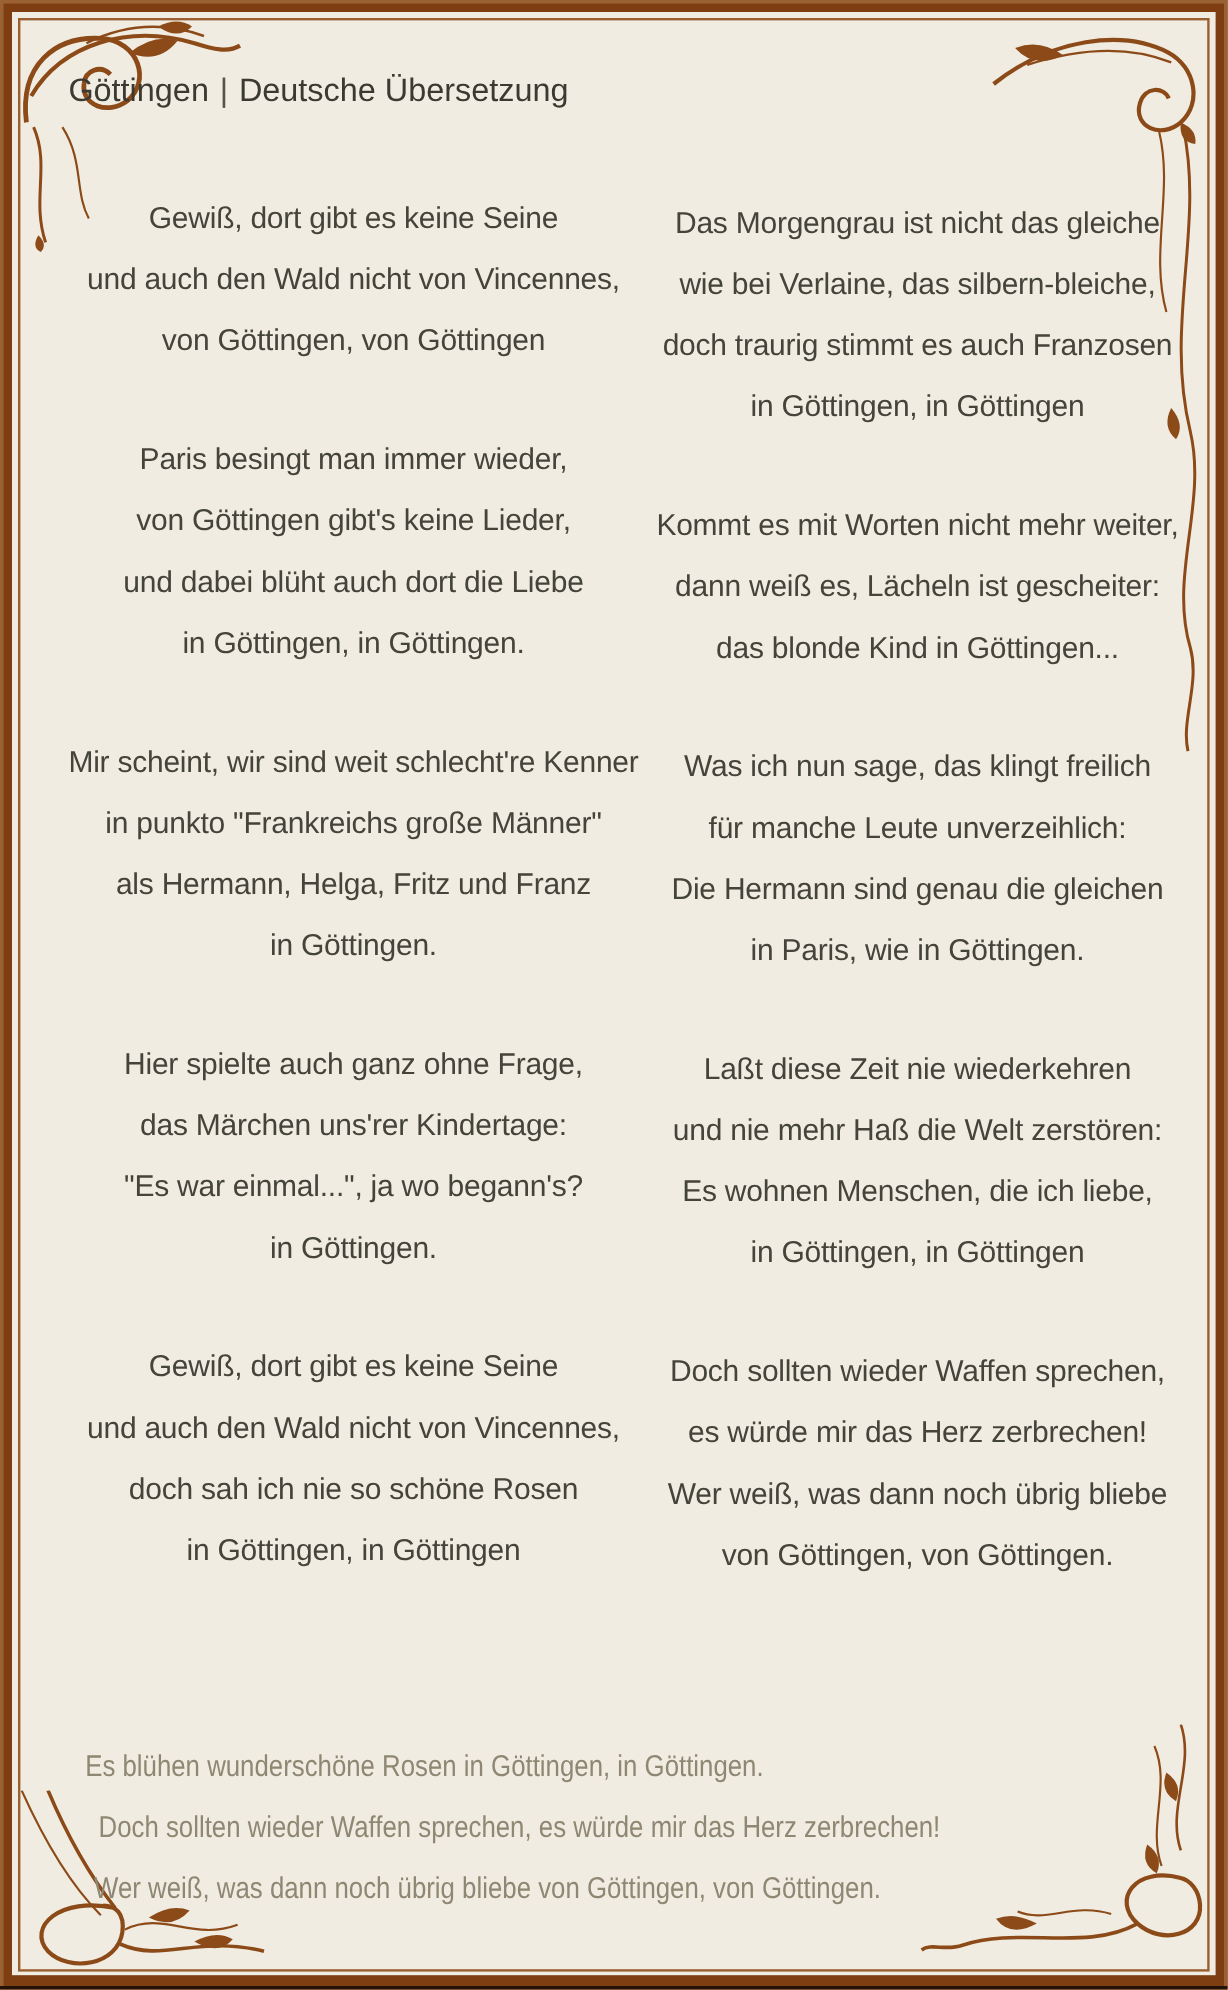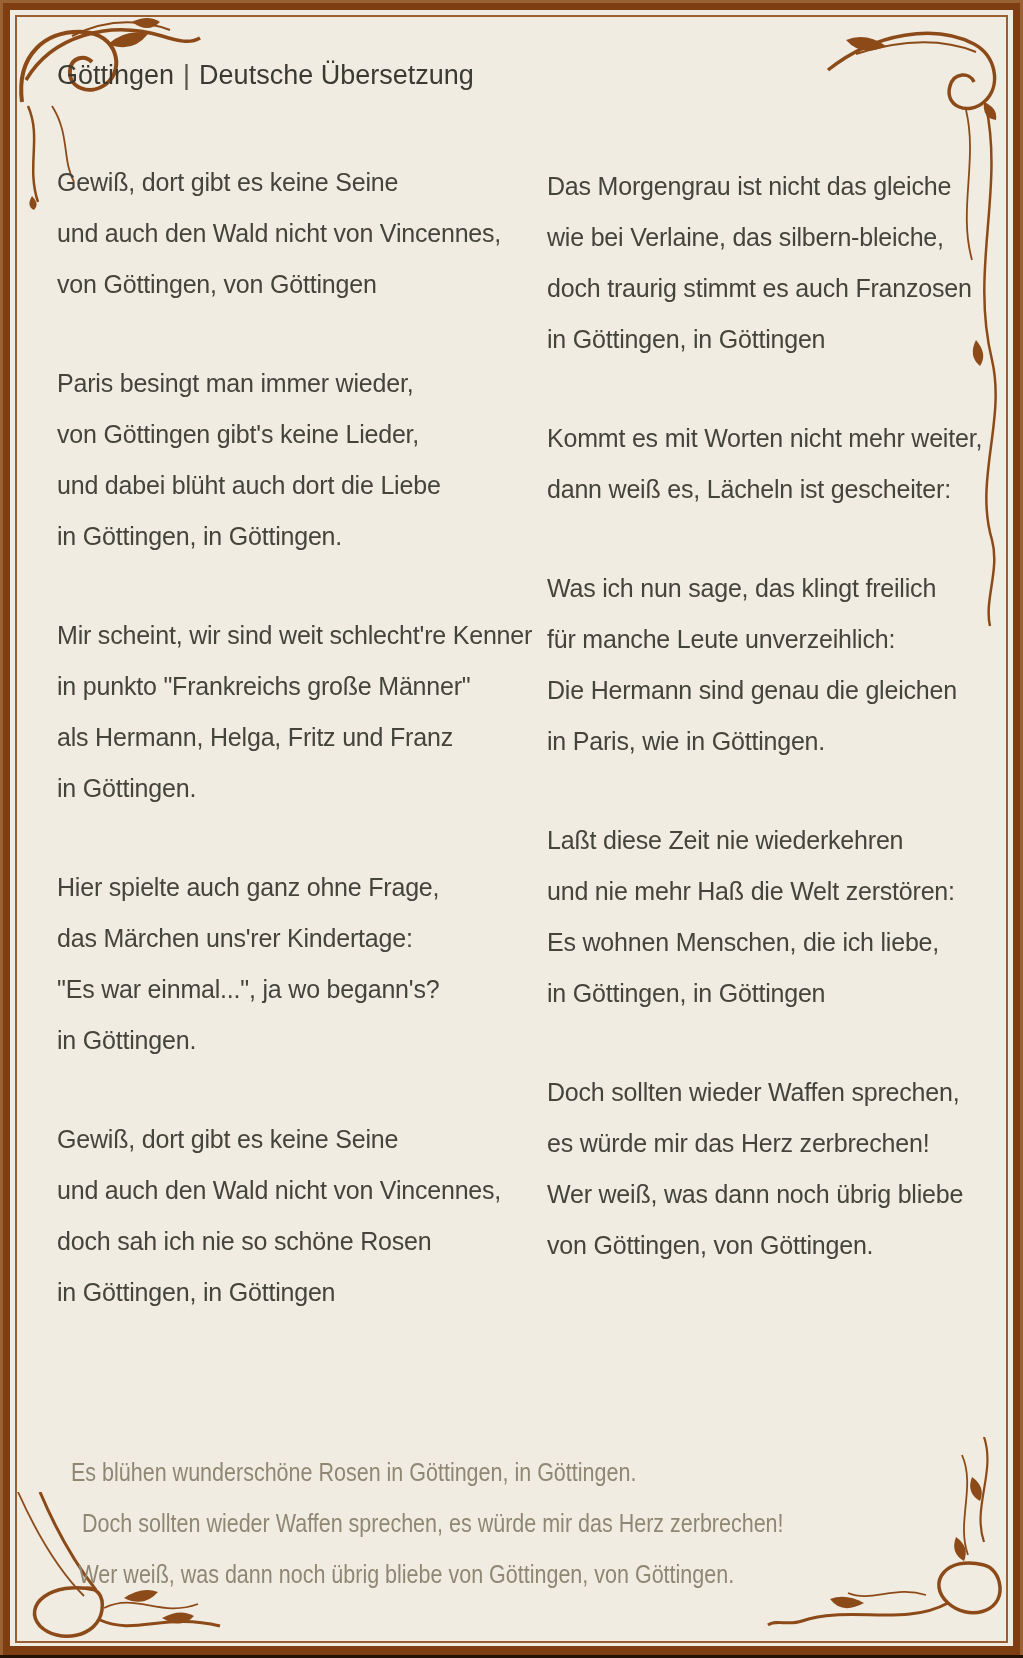--- a/index.html
+++ b/index.html
@@ -37,21 +37,21 @@
     white-space: nowrap;
   }
   .title .song { font-weight: normal; }
   .title .divider { margin: 0 9px; color: #55544a; }
 
   .col {
     position: absolute; color: #45443B;
     font-size: 25px; letter-spacing: -0.2px;
   }
   .col p { margin: 0; line-height: 51px; white-space: nowrap; }
-  .stanza { margin-bottom: 48px; }
+  .stanza { margin-bottom: 48px; text-align: center; }
   .col-left  { left: 57px;  top: 157px; }
   .col-right { left: 547px; top: 161px; }
 
   .refrain {
     position: absolute; left: 25px; right: 25px; top: 1447px;
     text-align: left;
     font-size: 25px; color: #8F8773;
   }
   .refrain p { margin: 0; line-height: 51px; white-space: nowrap; }
   .refrain .condensed {
@@ -164,20 +164,21 @@
 <div class="col col-right">
   <div class="stanza">
     <p>Das Morgengrau ist nicht das gleiche</p>
     <p>wie bei Verlaine, das silbern-bleiche,</p>
     <p>doch traurig stimmt es auch Franzosen</p>
     <p>in Göttingen, in Göttingen</p>
   </div>
   <div class="stanza">
     <p>Kommt es mit Worten nicht mehr weiter,</p>
     <p>dann weiß es, Lächeln ist gescheiter:</p>
+    <p>das blonde Kind in Göttingen...</p>
   </div>
   <div class="stanza">
     <p>Was ich nun sage, das klingt freilich</p>
     <p>für manche Leute unverzeihlich:</p>
     <p>Die Hermann sind genau die gleichen</p>
     <p>in Paris, wie in Göttingen.</p>
   </div>
   <div class="stanza">
     <p>Laßt diese Zeit nie wiederkehren</p>
     <p>und nie mehr Haß die Welt zerstören:</p>

